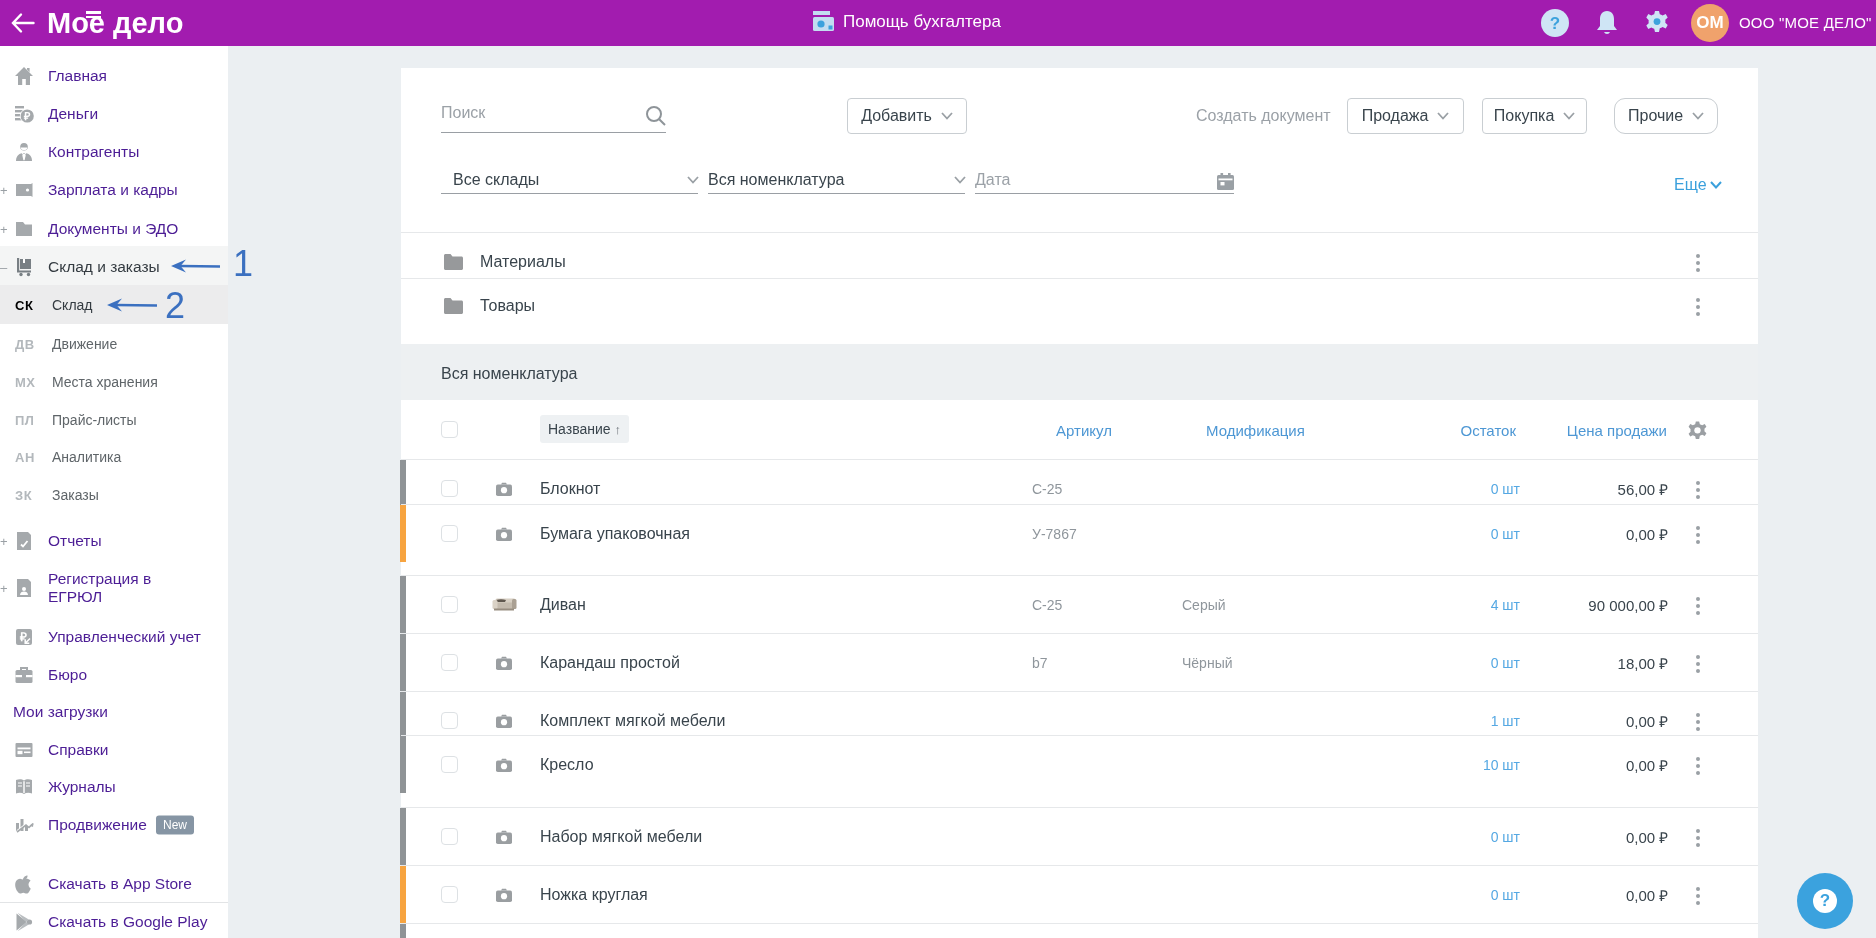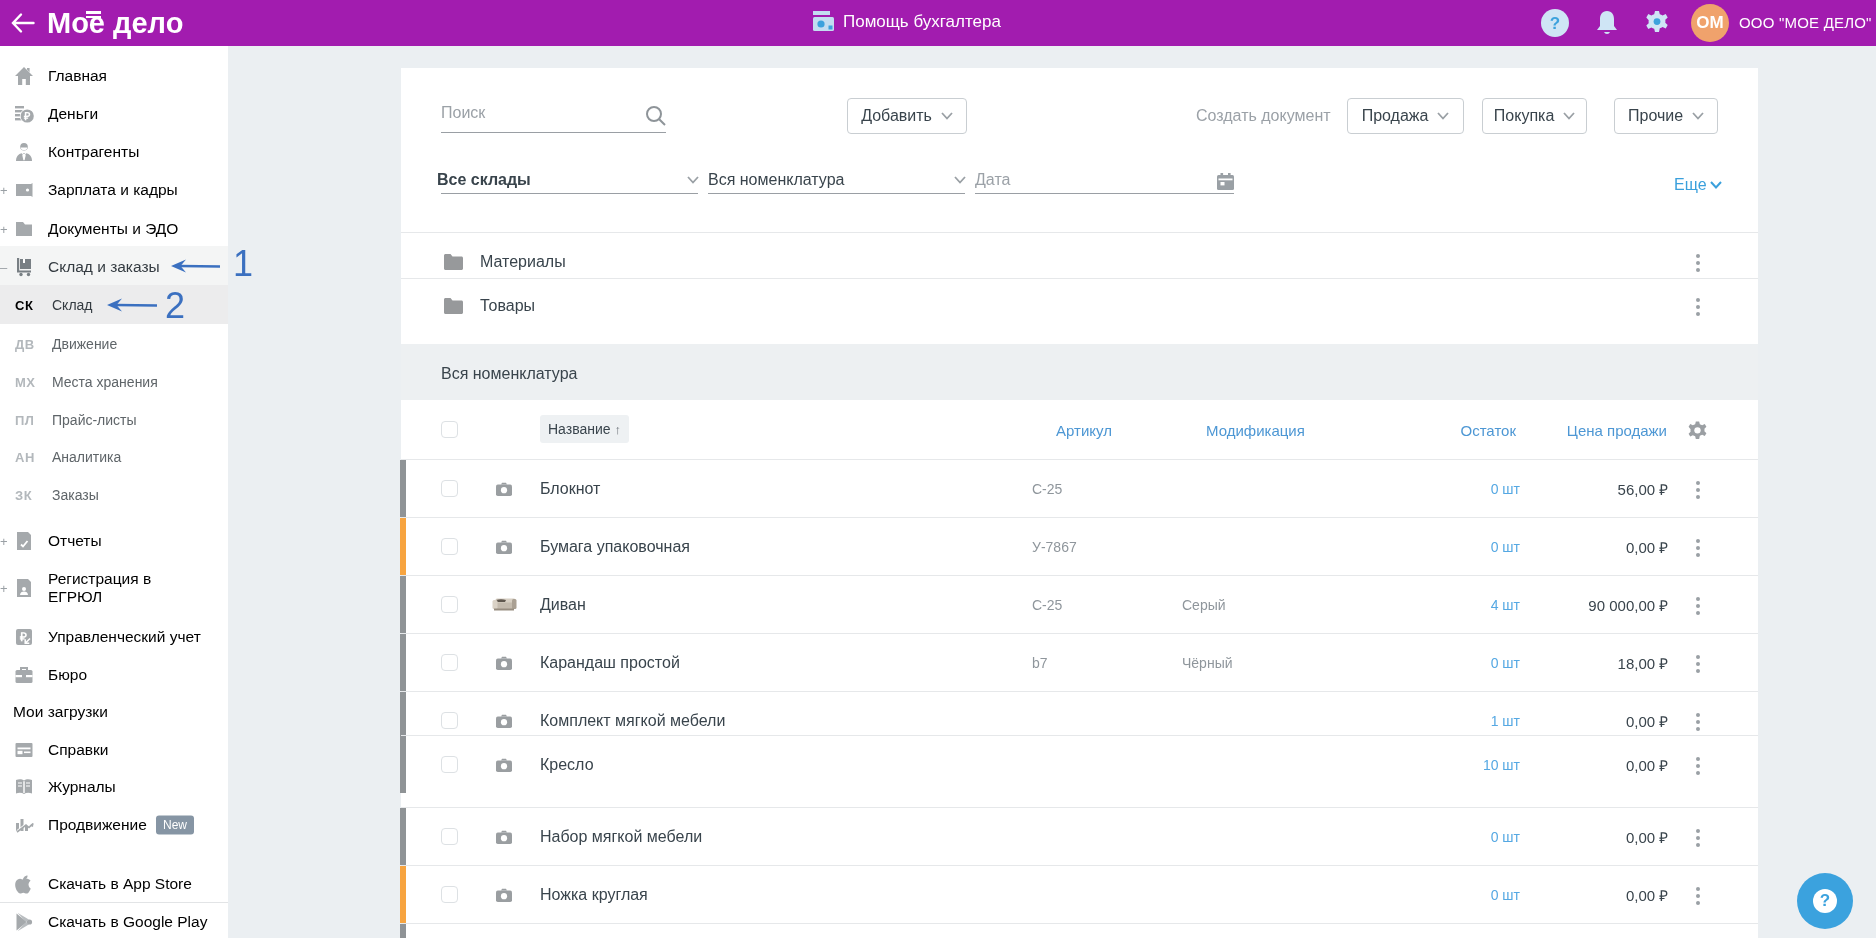--- a/index.html
+++ b/index.html
@@ -15,21 +15,21 @@
 #helptxt { position:absolute; left:843px; top:12px; font-size:17px; color:#fff; }
 #orgtxt { position:absolute; left:1739px; top:14px; font-size:15px; color:#fff; white-space:nowrap; letter-spacing:0.2px; }
 #avatar { position:absolute; left:1691px; top:4px; width:38px; height:38px; border-radius:50%; background:#f0a26c; color:#fff; font-size:17px; font-weight:bold; text-align:center; line-height:38px; }
 
 
 #sidebar { position:absolute; left:0; top:46px; width:228px; height:892px; background:#fff; }
 #sb-activep { position:absolute; left:0; top:200px; width:228px; height:39px; background:#f4f5f5; }
 #sb-actives { position:absolute; left:0; top:239px; width:228px; height:39px; background:#ececed; }
 .mi { position:absolute; left:0; width:228px; height:38px; }
 .mi .ico { position:absolute; left:14px; top:50%; margin-top:-10px; width:20px; height:20px; }
-.mi .lbl { position:absolute; left:48px; top:50%; transform:translateY(-50%); font-size:15.5px; color:#000000; white-space:nowrap; }
+.mi .lbl { position:absolute; left:48px; top:50%; transform:translateY(-50%); font-size:15.5px; color:#4c1d95; white-space:nowrap; }
 .mi .pm { position:absolute; left:0px; top:50%; transform:translateY(-50%); font-size:13px; color:#9aa0a5; }
 .smi .ab { position:absolute; left:15px; top:50%; transform:translateY(-50%); font-size:13px; font-weight:bold; color:#b3b8bc; letter-spacing:0.5px; }
 .smi .lbl { left:52px; font-size:14px; color:#5f6569; }
 .mi.active .lbl { color:#343b41; }
 .smi.active .ab { color:#000000; }
 #newbadge { position:absolute; left:156px; top:50%; transform:translateY(-50%); background:#8695a4; color:#fff; font-size:12px; border-radius:3px; padding:2px 7px 3px; }
 #sbdivider { position:absolute; left:0; top:856px; width:228px; height:1px; background:#e2e4e6; }
 
 
 .annnum { position:absolute; color:#3b70c0; font-size:36px; z-index:50; }
@@ -289,27 +289,27 @@
   <div class="btn" style="left:946px; width:117px;">
       <div class="t">Продажа&nbsp; <svg width="12" height="8" viewBox="0 0 12 8" style="vertical-align:1px">
           <path d="M1 1 L6 6.5 L11 1" stroke="#9aa0a5" stroke-width="1.8" fill="none"></path>
         </svg></div>
     </div>
   <div class="btn" style="left:1081px; width:105px;">
       <div class="t">Покупка&nbsp; <svg width="12" height="8" viewBox="0 0 12 8" style="vertical-align:1px">
           <path d="M1 1 L6 6.5 L11 1" stroke="#9aa0a5" stroke-width="1.8" fill="none"></path>
         </svg></div>
     </div>
-  <div class="btn" style="left:1213px; width:104px;">
+  <div class="btn" style="left:1213px; width:104px;border-radius:11px;">
       <div class="t">Прочие&nbsp; <svg width="12" height="8" viewBox="0 0 12 8" style="vertical-align:1px">
           <path d="M1 1 L6 6.5 L11 1" stroke="#9aa0a5" stroke-width="1.8" fill="none"></path>
         </svg></div>
     </div>
 
-  <div class="selval" style="left:36px;font-weight:bold;">Все склады</div>
+  <div class="selval" style="left:52px;">Все склады</div>
   <svg class="abs" style="left:286px;top:108px" width="12" height="8" viewBox="0 0 12 8">
       <path d="M1 1 L6 6.5 L11 1" stroke="#9aa0a5" stroke-width="1.8" fill="none"></path>
     </svg>
   <div class="uline" style="left:40px; width:257px;"></div>
   <div class="selval" style="left:307px;">Вся номенклатура</div>
   <svg class="abs" style="left:553px;top:108px" width="12" height="8" viewBox="0 0 12 8">
       <path d="M1 1 L6 6.5 L11 1" stroke="#9aa0a5" stroke-width="1.8" fill="none"></path>
     </svg>
   <div class="uline" style="left:307px; width:257px;"></div>
   <div class="selval ph" style="left:574px; color:#9ba1a7;">Дата</div>
@@ -373,21 +373,21 @@
     <div class="rowname">Блокнот</div>
     <div class="art">С-25</div>
     <div class="ost">0 шт</div>
     <div class="prc">56,00 ₽</div>
     <div class="dots">
         <i></i>
         <i></i>
         <i></i>
       </div>
   </div>
-  <div class="trow" style="top:449px;">
+  <div class="trow" style="top:436px;">
     <div class="strip or"></div>
     <div class="cb"></div>
     <svg class="abs" style="left:95px;top:50%;margin-top:-7px" width="16" height="14" viewBox="0 0 16 14">
         <rect x="0" y="2.6" width="16" height="11.4" rx="1.8" fill="#9a9ea1"></rect>
         <path d="M5 2.6 L6 0.8 H10 L11 2.6 Z" fill="#9a9ea1"></path>
         <circle cx="8" cy="8.2" r="3.1" fill="#fff"></circle>
       </svg>
     <div class="rowname">Бумага упаковочная</div>
     <div class="art">У-7867</div>
     <div class="ost">0 шт</div>

